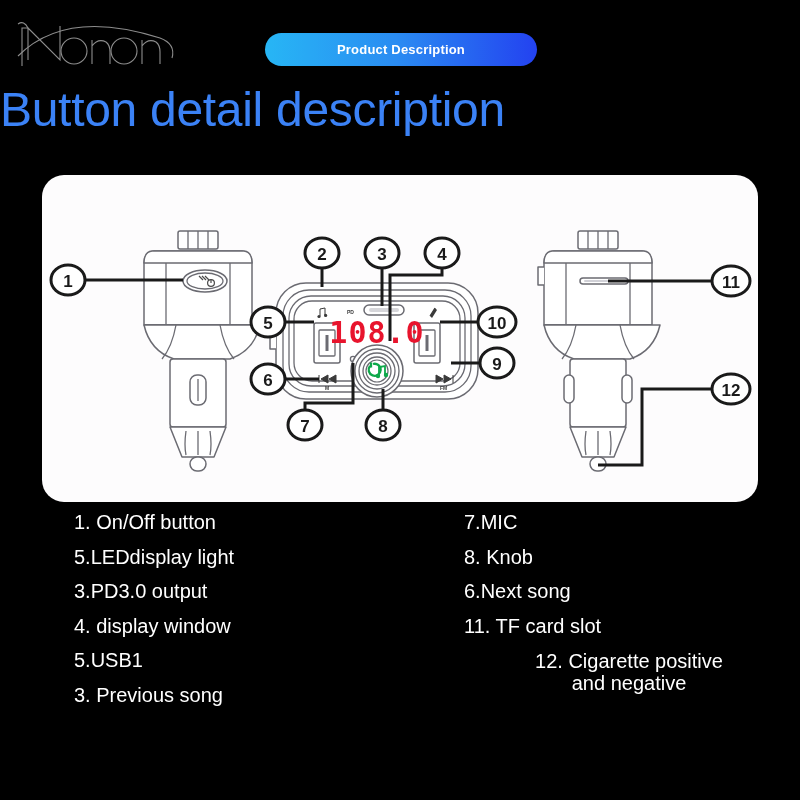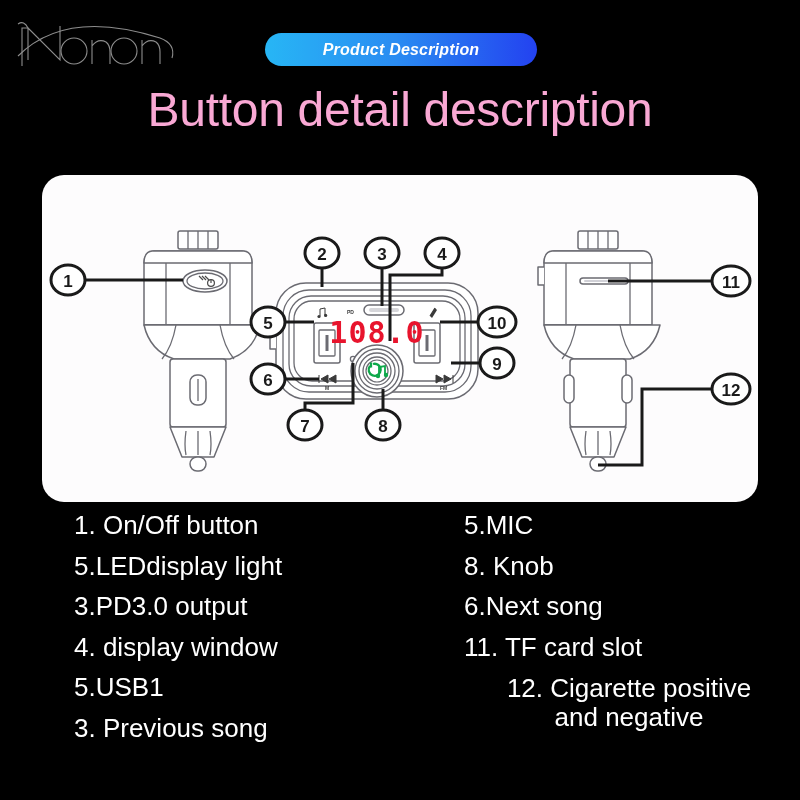--- a/index.html
+++ b/index.html
@@ -17,48 +17,48 @@
 
   
   .badge {
     position: absolute; left: 265px; top: 33px;
     width: 272px; height: 33px;
     border-radius: 17px;
     background: linear-gradient(90deg, #27b6f5 0%, #2a8cf2 48%, #2342f0 100%);
     display: flex; align-items: center; justify-content: center;
   }
   .badge-label {
-    color: #ffffff; font-size: 16px; font-weight: bold;
-    letter-spacing: .2px; line-height: 1; font-style: italic;
+    color: #ffffff; font-size: 13px; font-weight: bold;
+    letter-spacing: .2px; line-height: 1;
   }
 
   
   .heading {
     position: absolute; left: 0; top: 82px; width: 800px;
-    text-align: center; color: #f9a8d4;
+    color: #3b82f6;
     font-size: 48px; font-weight: 300; letter-spacing: -.3px;
     white-space: nowrap;
   }
 
   
   .panel {
     position: absolute; left: 42px; top: 175px;
     width: 716px; height: 327px;
     background: #fdfcfd; border-radius: 22px;
     overflow: hidden;
   }
   .panel svg { display: block; }
 
   
   .legend { position: absolute; left: 0; top: 512px; width: 800px; height: 288px; }
   .legend-col { position: absolute; top: 0; }
   .legend-col.left  { left: 74px;  width: 380px; }
   .legend-col.right { left: 464px; width: 330px; }
   .legend-item {
-    color: #ffffff; font-size: 26px; font-weight: 400;
+    color: #ffffff; font-size: 20px; font-weight: 400;
     line-height: 1.0; margin-bottom: 14.5px;
     white-space: pre-wrap;
   }
   .legend-item.wrap { line-height: 1.12; text-align: center; }
 </style>
 </head>
 <body>
 
 <div class="page">
 
@@ -271,21 +271,21 @@
   <div class="legend">
     <div class="legend-col left">
       <div class="legend-item">1. On/Off button</div>
       <div class="legend-item">5.LEDdisplay light</div>
       <div class="legend-item">3.PD3.0 output</div>
       <div class="legend-item">4. display window</div>
       <div class="legend-item">5.USB1</div>
       <div class="legend-item">3. Previous song</div>
     </div>
     <div class="legend-col right">
-      <div class="legend-item">5.MIC</div>
+      <div class="legend-item">7.MIC</div>
       <div class="legend-item">8. Knob</div>
       <div class="legend-item">6.Next song</div>
       <div class="legend-item">11. TF card slot</div>
       <div class="legend-item wrap">12. Cigarette positive
 and negative</div>
     </div>
   </div>
 
 </div>
 

